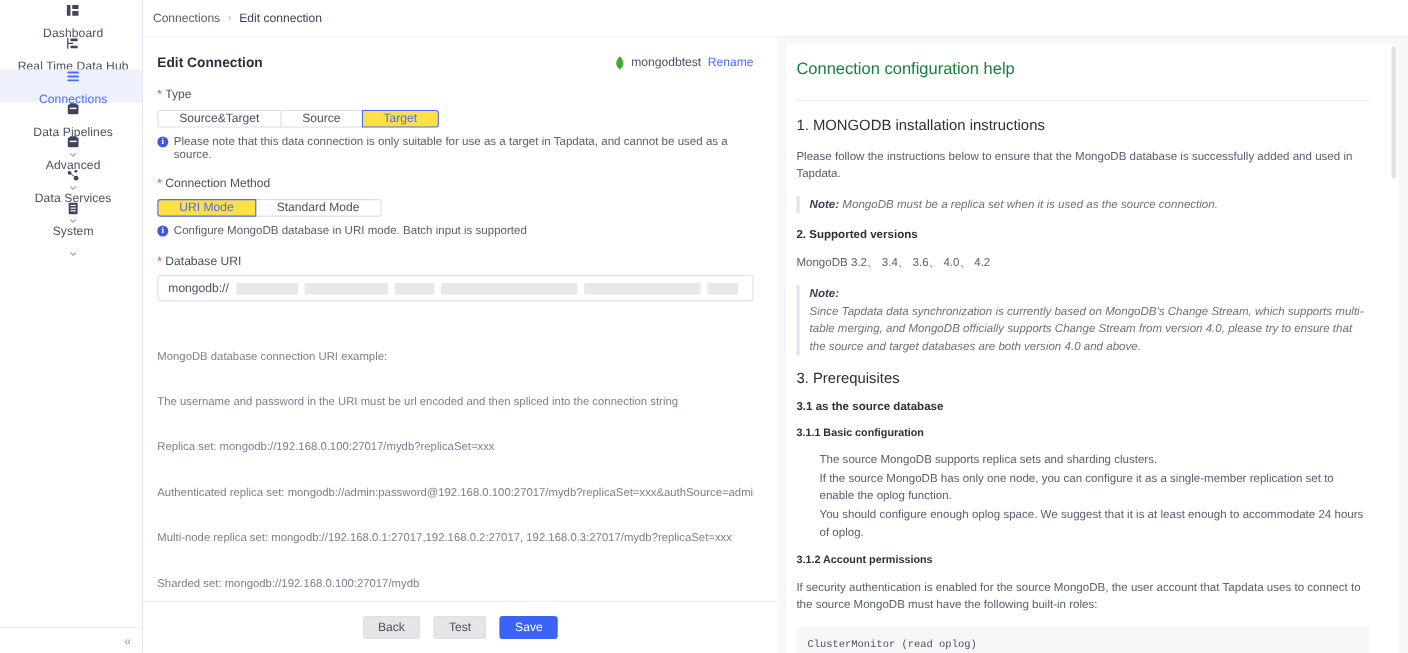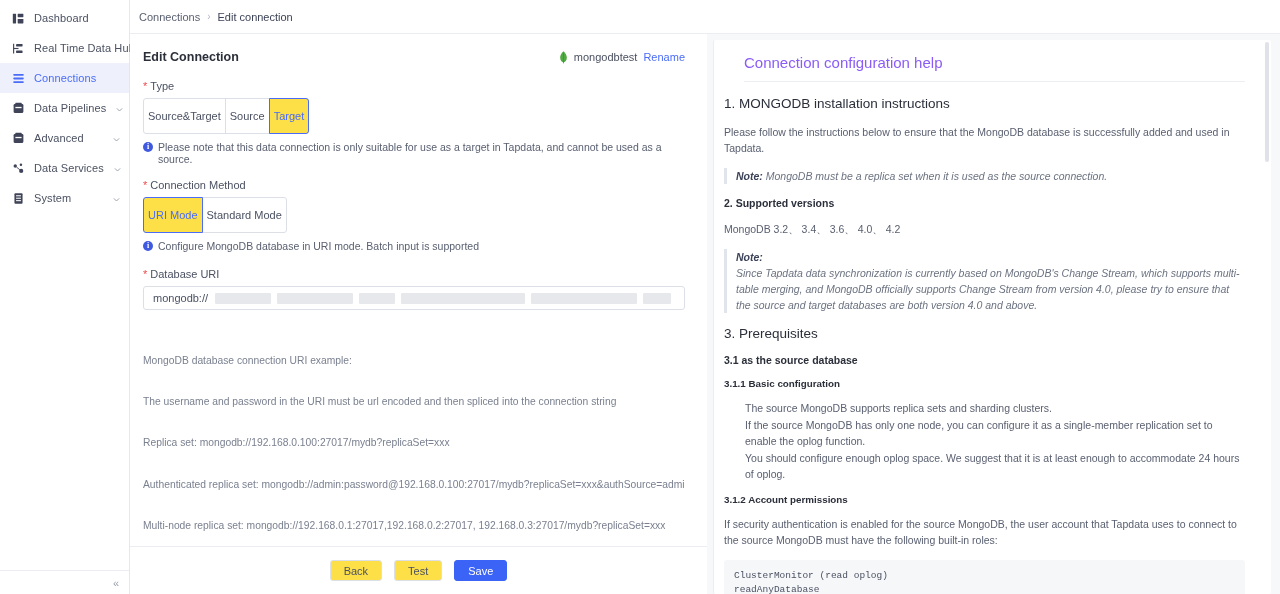--- a/index.html
+++ b/index.html
@@ -37,20 +37,21 @@
   .nav-item {
     height: 30px;
     display: flex;
     align-items: center;
     padding: 0 8px 0 12px;
     font-size: 11px;
     color: #4b5162;
     cursor: pointer;
     position: relative;
     gap: 9px;
+    flex-direction: column;
   }
   .nav-item.active {
     background: #eef1fb;
     color: #4a6cf7;
   }
   .nav-ico {
     width: 13px; height: 13px;
     flex: 0 0 13px;
     display: flex; align-items: center; justify-content: center;
     color: #3f4458;
@@ -161,22 +162,22 @@
     gap: 3px;
   }
   .req { color: #ef4b4b; font-size: 11px; line-height: 1; }
 
   .btn-group {
     display: inline-flex;
     border-radius: 3px;
     overflow: visible;
   }
   .seg {
-    height: 36px;
-    padding: 0 4px;
+    height: 16px;
+    padding: 0 19px;
     font-size: 11px;
     background: #fff;
     border: 1px solid #dcdfe6;
     color: #4b5162;
     display: flex;
     align-items: center;
     justify-content: center;
     cursor: pointer;
     margin-left: -1px;
     position: relative;
@@ -261,21 +262,21 @@
     justify-content: center;
     gap: 12px;
     background: #fff;
   }
   .btn {
     height: 21px;
     min-width: 48px;
     padding: 0 13px;
     border-radius: 3px;
     border: 1px solid #dcdfe6;
-    background: #fde047;
+    background: #e5e5e5;
     color: #4b5162;
     font-size: 11px;
     display: flex; align-items: center; justify-content: center;
     cursor: pointer;
     font-family: "Liberation Sans", sans-serif;
   }
   .btn.primary {
     background: #3b63f6;
     border-color: #3b63f6;
     color: #fff;
@@ -293,25 +294,24 @@
     overflow: hidden;
     border-radius: 2px;
   }
   .help-inner {
     padding: 14px 26px 0 10px;
     height: 100%;
     overflow: hidden;
   }
   .help-title {
     font-size: 15px;
-    color: #8b5cf6;
-    padding-bottom: 10px;
+    color: #15803d;
+    padding-bottom: 20px;
     border-bottom: 1px solid #eceef2;
     margin-bottom: 14px;
-    margin-left: 20px;
   }
   .h-sec {
     font-size: 12px;
     font-weight: bold;
     color: #2b2f3a;
     margin: 0 0 13px 0;
   }
   .h-sec.big { font-size: 13.5px; font-weight: normal; }
   .h-sub {
     font-size: 10.5px;

